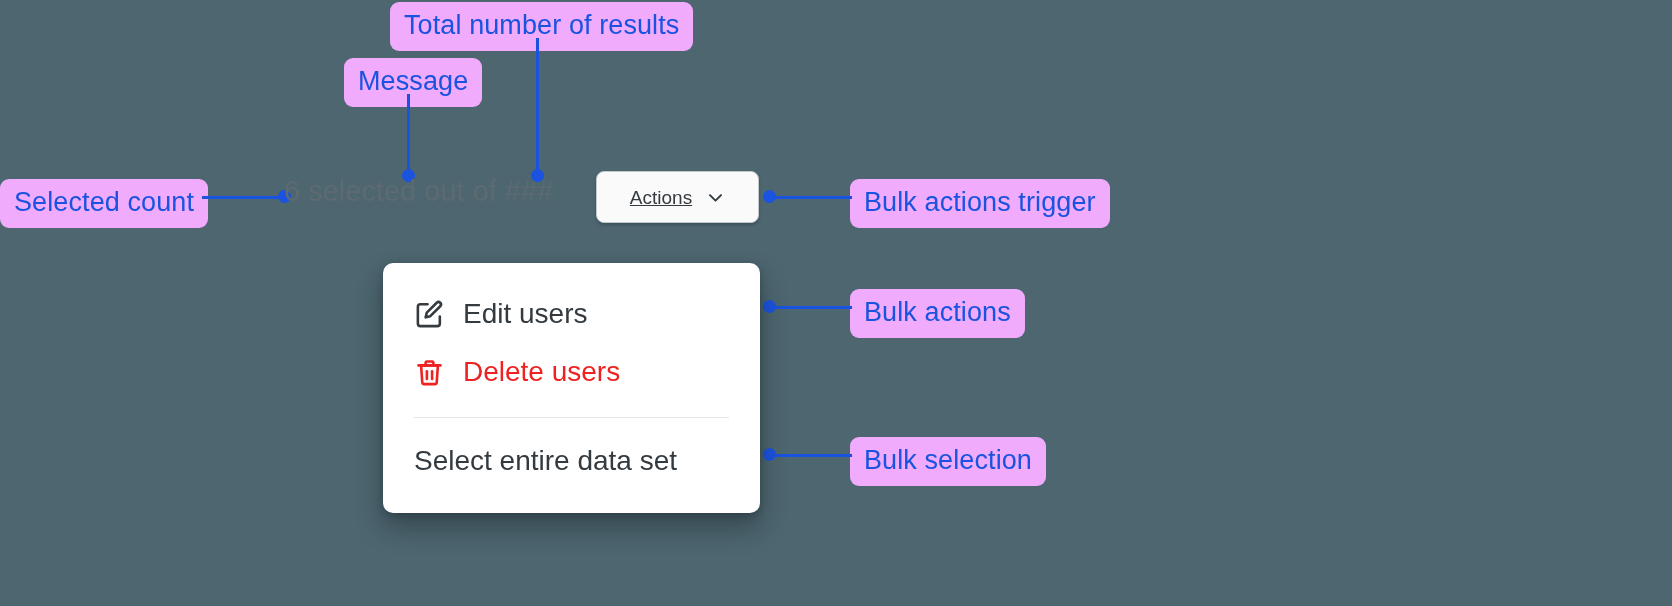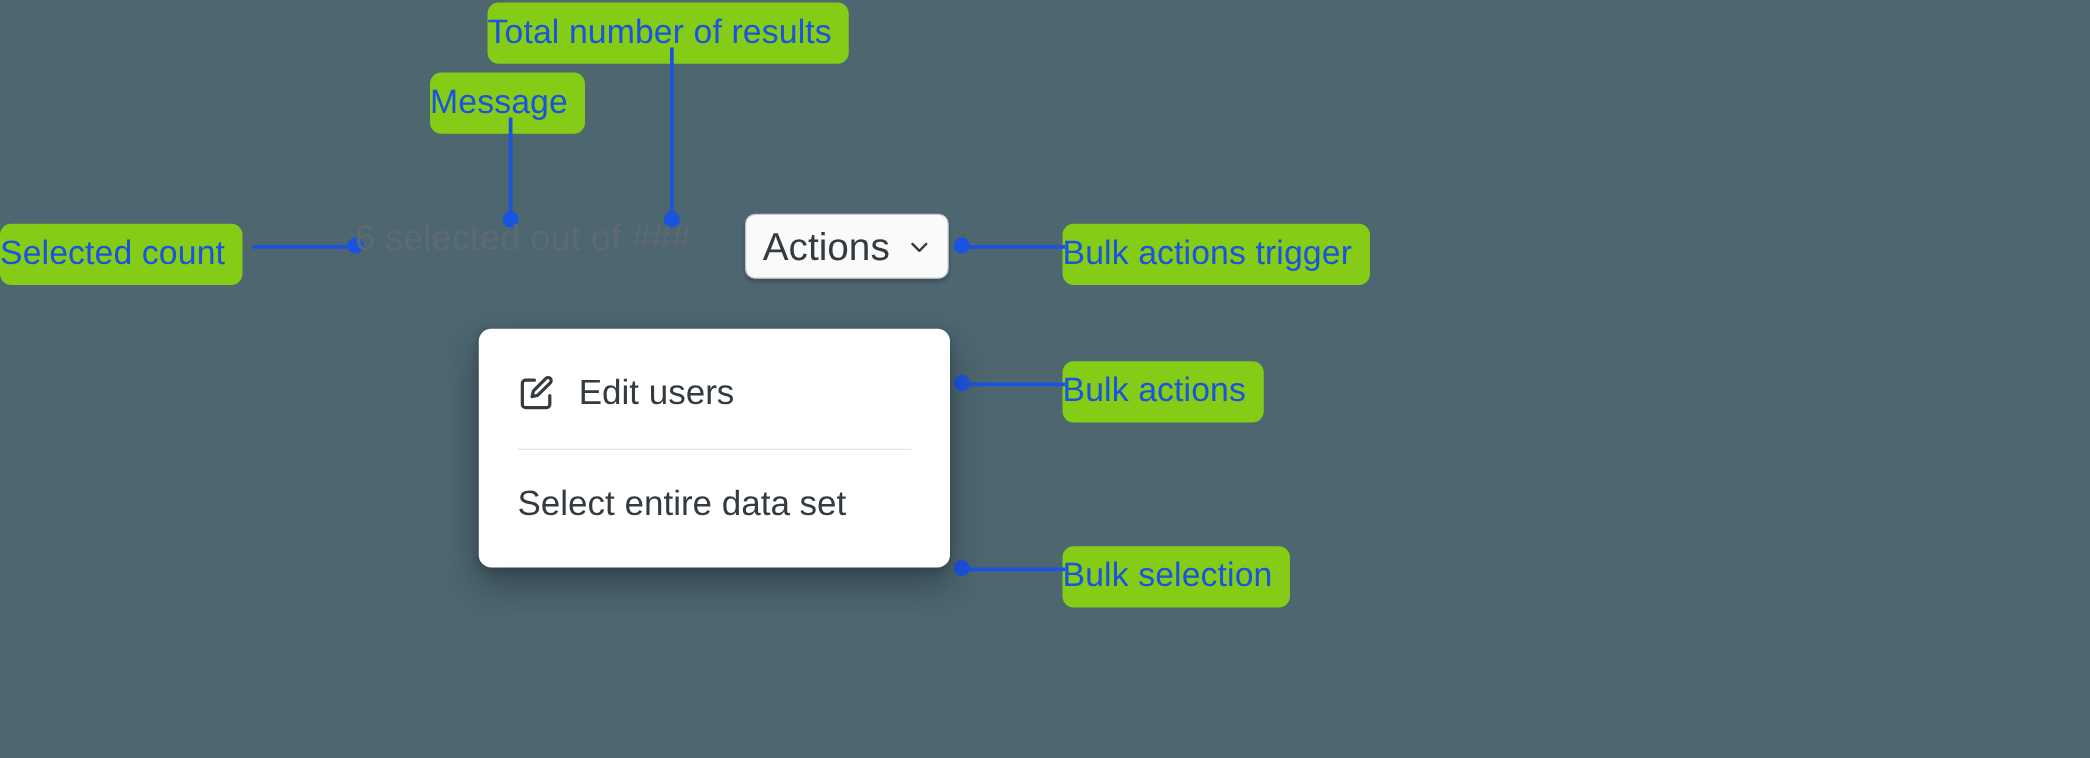--- a/index.html
+++ b/index.html
@@ -13,26 +13,26 @@
     height: 606px;
     position: relative;
     overflow: hidden;
     font-family: "Liberation Sans", sans-serif;
     -webkit-font-smoothing: antialiased;
   }
 
   
   .anno-chip {
     position: absolute;
-    background: #84cc16;
+    background: #f0abfc;
     color: #1a53e0;
     font-size: 27px;
     line-height: 1;
     font-family: "Liberation Sans", sans-serif;
-    padding: 10px 14px 12px 0;
+    padding: 10px 14px 12px 14px;
     border-radius: 9px;
     white-space: nowrap;
     letter-spacing: 0.1px;
   }
 
   
   .conn-v {
     position: absolute;
     width: 3px;
     background: #1a53e0;
@@ -78,24 +78,25 @@
     border-radius: 8px;
     display: flex;
     align-items: center;
     justify-content: center;
     gap: 14px;
     box-shadow: 0 2px 3px rgba(20,30,40,0.28);
     cursor: pointer;
     z-index: 5;
   }
   .actions-btn-label {
-    font-size: 31px;
+    font-size: 19px;
     color: #333b41;
     line-height: 1;
     font-family: "Liberation Sans", sans-serif;
+    text-decoration: underline;
   }
   .chev {
     display: block;
     width: 19px;
     height: 19px;
   }
 
   
   .menu {
     position: absolute;
@@ -181,20 +182,32 @@
   <div class="menu-item">
     <span class="mi-icon">
       <svg viewBox="0 0 24 24" width="31" height="31" fill="none" stroke="#333b41" stroke-width="2" stroke-linecap="round" stroke-linejoin="round">
         <path d="M20 13.5V19a2 2 0 0 1-2 2H5a2 2 0 0 1-2-2V6a2 2 0 0 1 2-2h5.5"></path>
         <path d="M17.6 2.9a1.9 1.9 0 0 1 2.7 2.7L12.6 13.3l-3.6.9.9-3.6z"></path>
       </svg>
     </span>
     <span>Edit users</span>
   </div>
 
+  <div class="menu-item danger">
+    <span class="mi-icon">
+      <svg viewBox="0 0 24 24" width="31" height="31" fill="none" stroke="#ef2222" stroke-width="2" stroke-linecap="round" stroke-linejoin="round">
+        <path d="M3.5 6.5h17"></path>
+        <path d="M9 6.5V4.5a1 1 0 0 1 1-1h4a1 1 0 0 1 1 1v2"></path>
+        <path d="M5.5 6.5h13l-.9 13.1a1.5 1.5 0 0 1-1.5 1.4H7.9a1.5 1.5 0 0 1-1.5-1.4z"></path>
+        <path d="M10 11v6"></path>
+        <path d="M14 11v6"></path>
+      </svg>
+    </span>
+    <span>Delete users</span>
+  </div>
 
   <div class="menu-divider"></div>
 
   <div class="menu-item plain">
     <span>Select entire data set</span>
   </div>
 
 
 </div>
 

